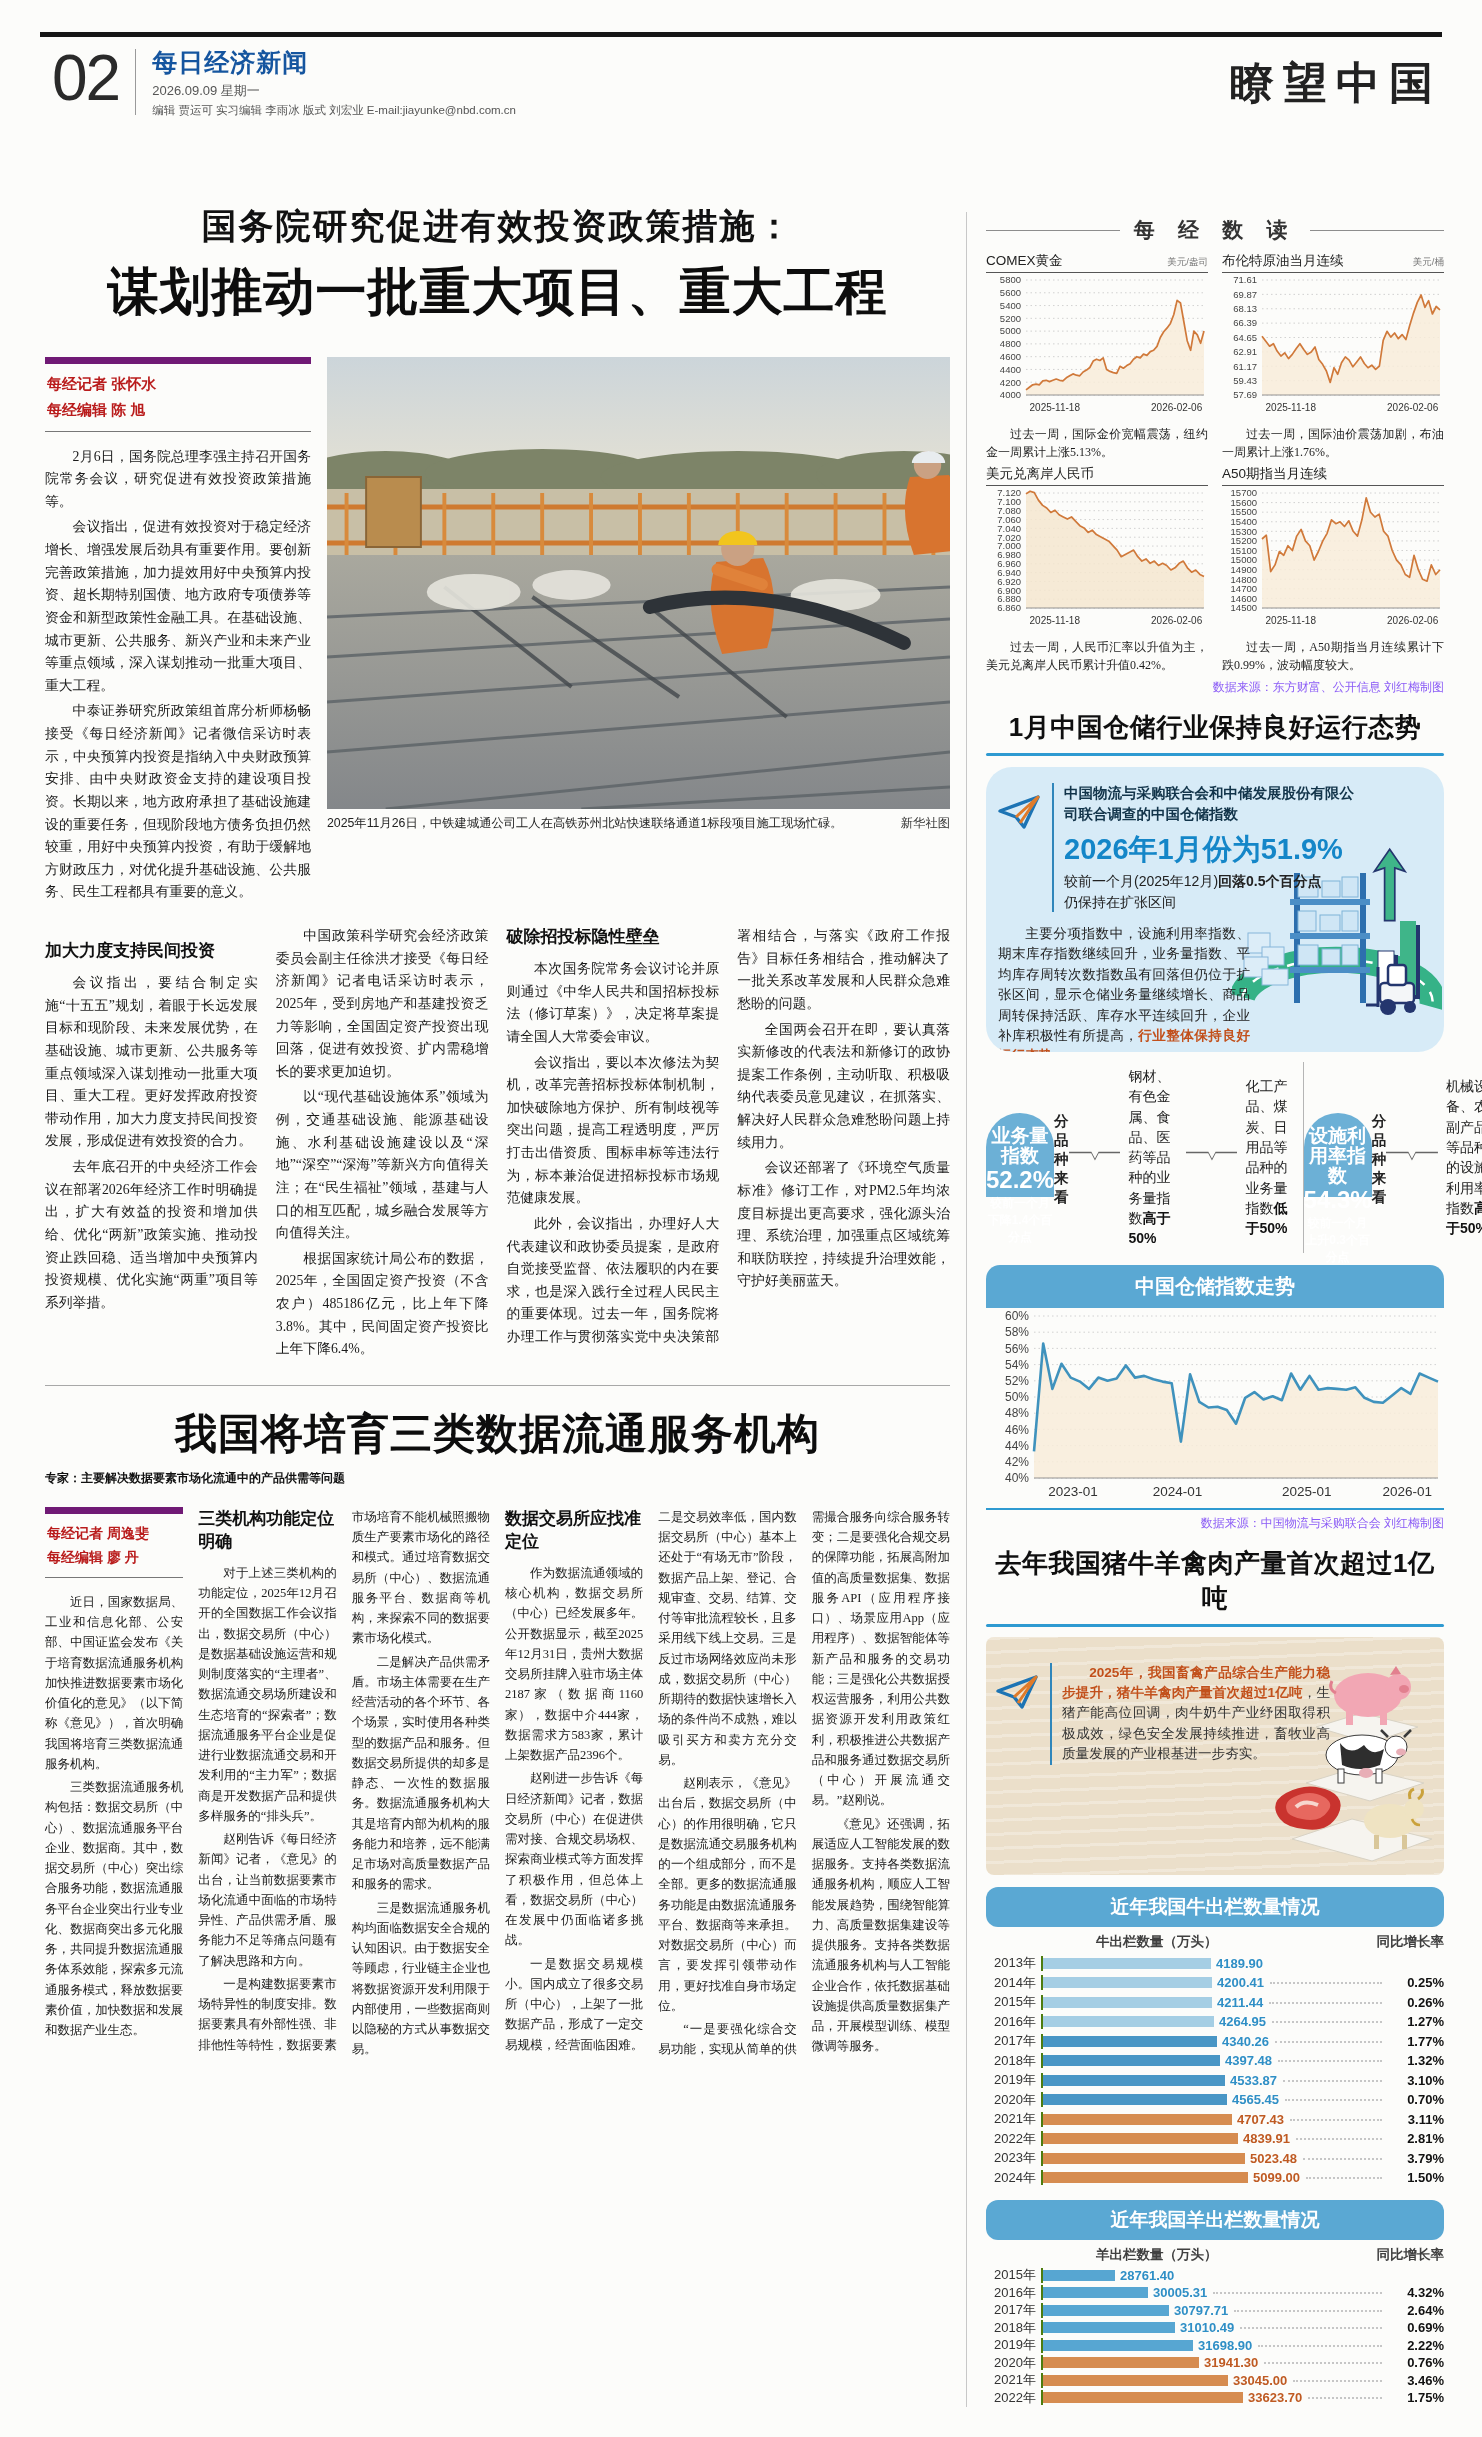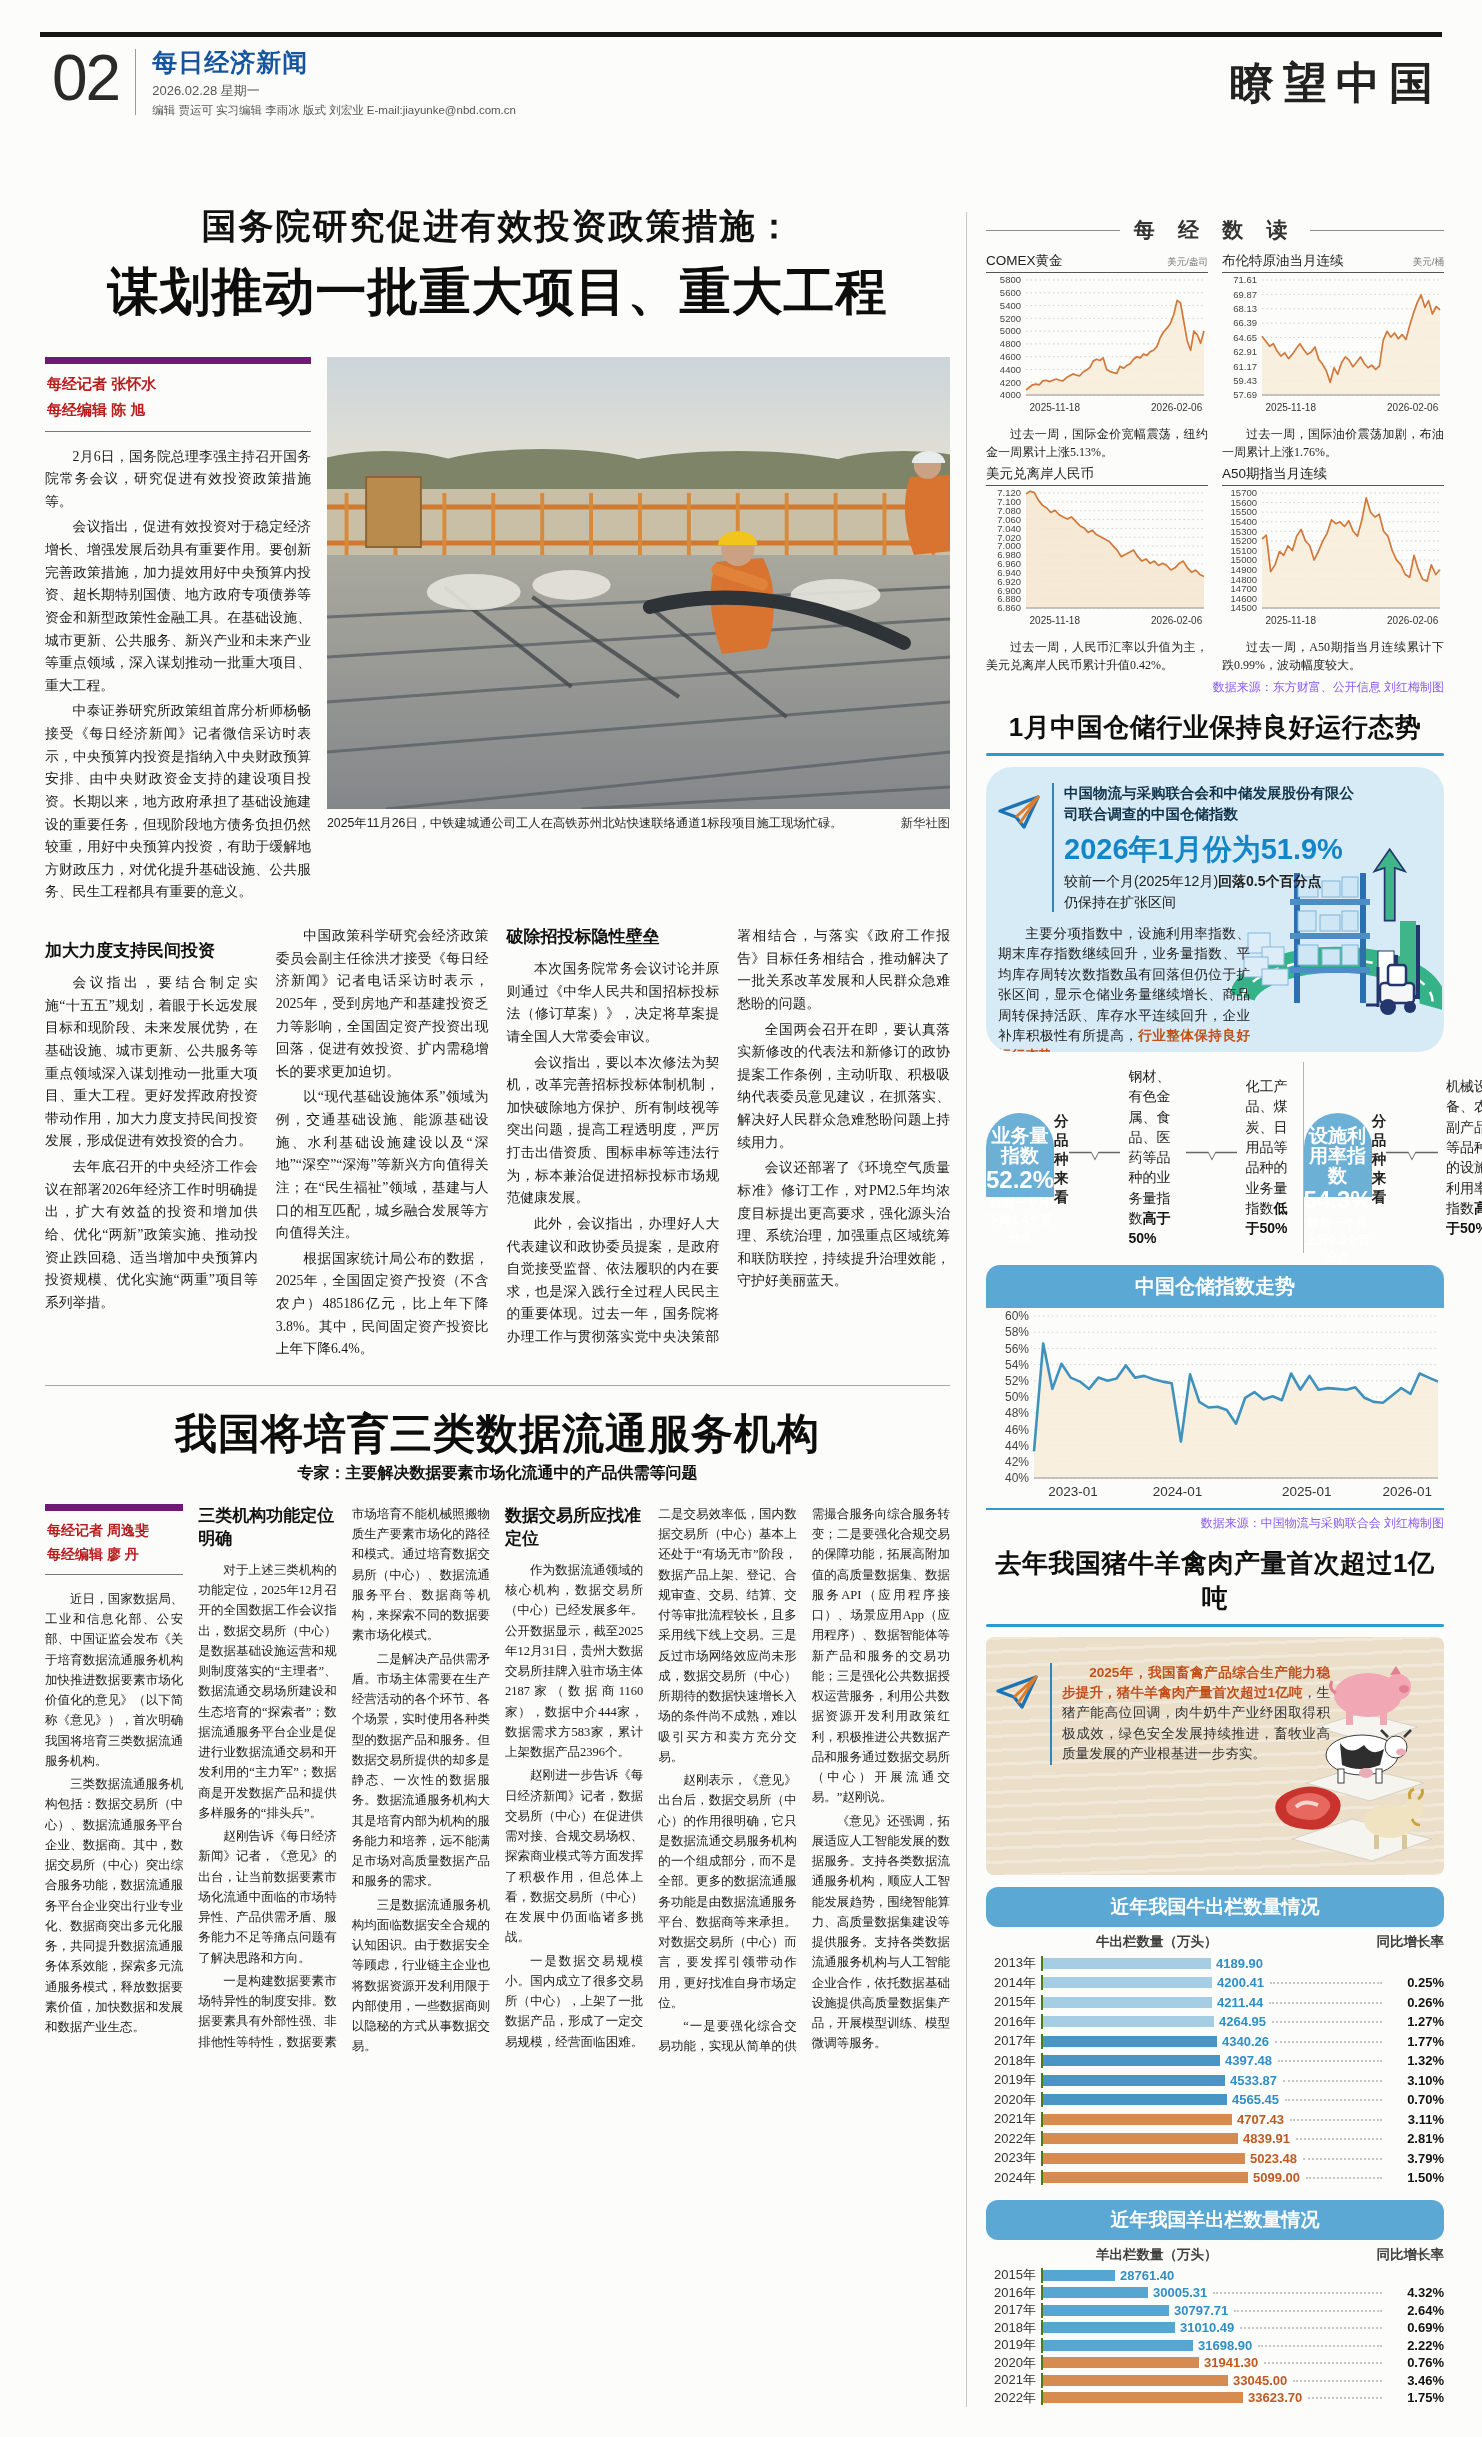--- a/index.html
+++ b/index.html
@@ -30,21 +30,21 @@
   .lead-left .paras{margin-top:14px;}
   .photo-wrap{flex:1;min-width:0;}
   .photo-svg{display:block;width:100%;height:452px;}
   .caption{display:flex;justify-content:space-between;gap:12px;font-size:12.3px;color:#222;margin-top:6px;}
   .caption .credit{white-space:nowrap;color:#333;}
   .lead-cols{margin-top:18px;column-count:4;column-gap:18px;min-height:420px;}
   .inline-h{font-size:17px;font-weight:700;margin:14px 0 10px;color:#111;break-after:avoid;}
   .article-sep{border:0;border-top:1px solid #a8a8a8;margin:24px 0 20px;}
   
   .b-headline{text-align:center;font-weight:700;font-size:42px;color:#0d0d0d;letter-spacing:1px;}
-  .b-subhead{text-align:center;font-weight:700;font-size:16px;color:#111;margin-top:1px;}
+  .b-subhead{font-weight:700;font-size:12px;color:#111;margin-top:8px;}
   .bottom-cols{margin-top:20px;column-count:6;column-gap:15px;}
   .bottom-cols p{font-size:12.5px;line-height:1.62;}
   .bottom-cols .byline{margin-bottom:14px;font-size:14px;}
   
   .shuju-head{display:flex;align-items:center;gap:14px;color:#333;}
   .shuju-head .line{flex:1;height:1px;background:#8d8d8d;}
   .shuju-head .t{font-family:"Liberation Serif","DejaVu Serif",serif;font-size:21px;font-weight:700;letter-spacing:9px;}
   .mini-grid{display:grid;grid-template-columns:1fr 1fr;column-gap:14px;row-gap:4px;margin-top:8px;}
   .mini .head{display:flex;justify-content:space-between;align-items:baseline;border-bottom:1px solid #555;padding-bottom:2px;}
   .mini .title{font-size:13.5px;color:#222;}
@@ -118,21 +118,21 @@
 <body>
 
 <div class="page">
   <div class="topbar"></div>
 
   <div class="masthead">
     <div class="pagenum">02</div>
     <div class="mast-div"></div>
     <div>
       <div class="brand">每日经济新闻</div>
-      <div class="date">2026.02.28 星期一</div>
+      <div class="date">2026.09.09 星期一</div>
       <div class="eds">编辑 贾运可 实习编辑 李雨冰 版式 刘宏业 E-mail:jiayunke@nbd.com.cn</div>
     </div>
   </div>
   <div class="section-name">瞭望中国</div>
 
   <div class="v-div"></div>
 
   <div class="left-region news">
     <div class="kicker serif">国务院研究促进有效投资政策措施：</div>
     <div class="headline serif">谋划推动一批重大项目、重大工程</div>

